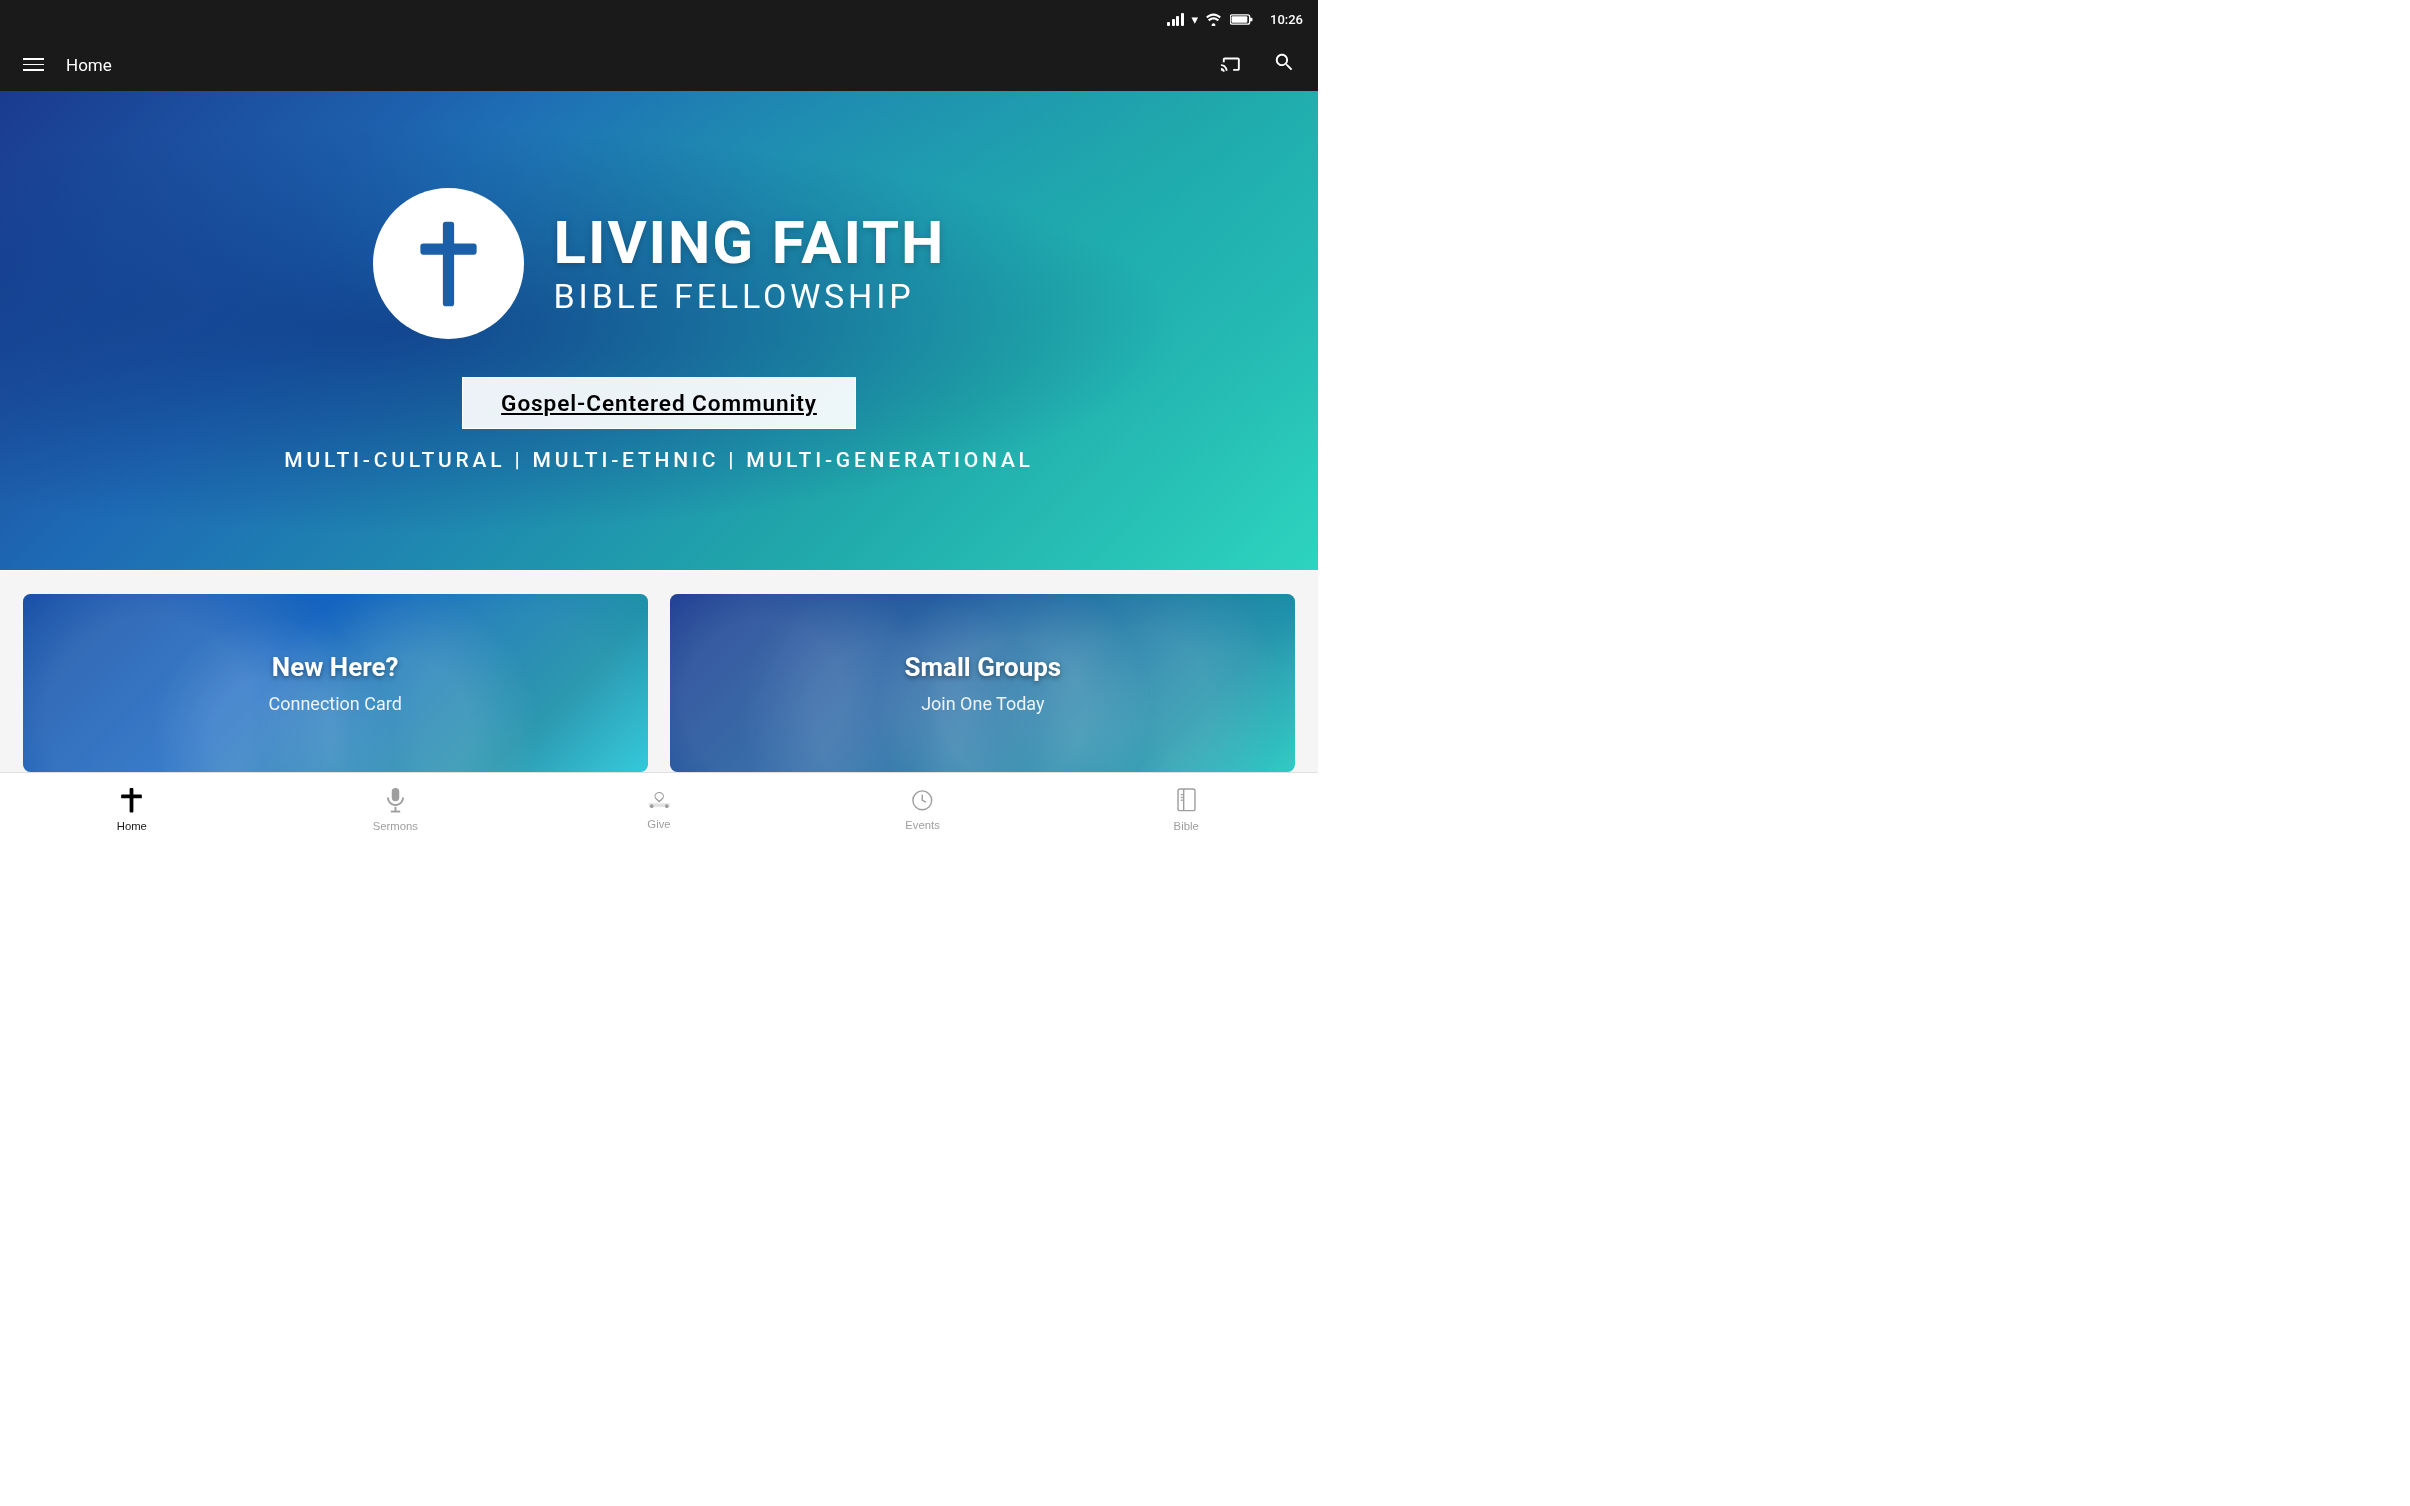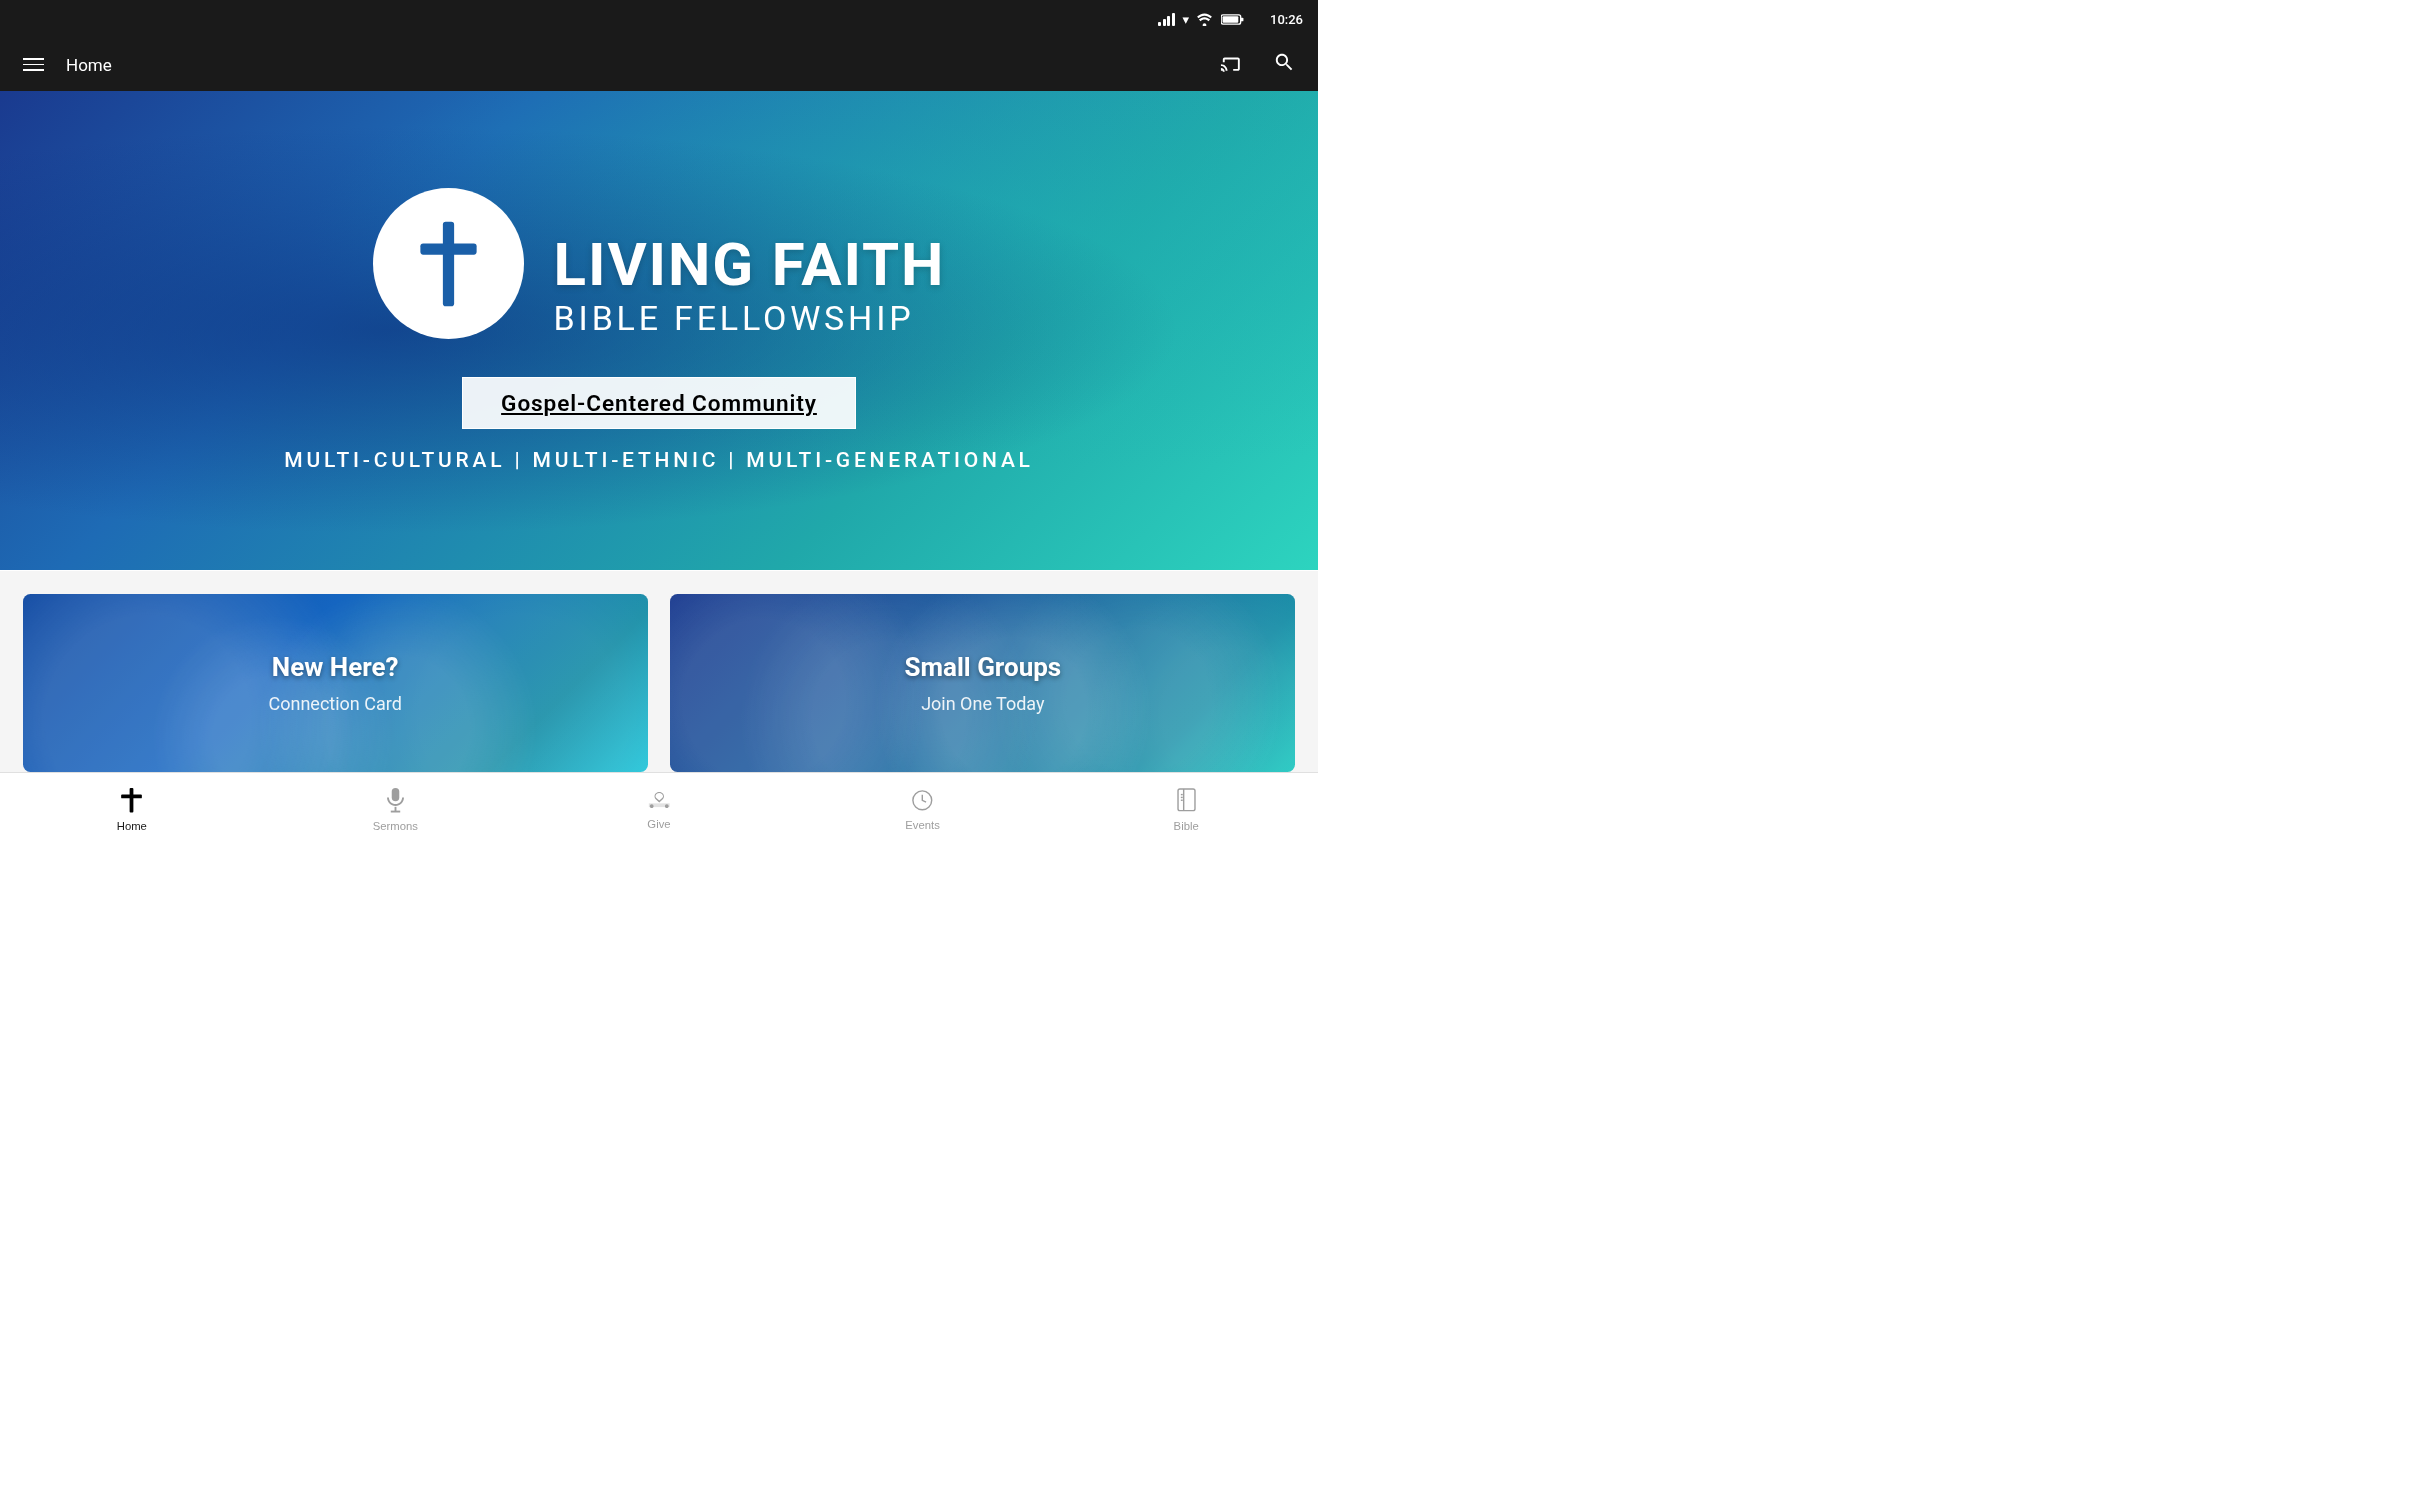--- a/index.html
+++ b/index.html
@@ -112,21 +112,21 @@
     .hero-banner::before {
       content: '';
       position: absolute;
       inset: 0;
       background: radial-gradient(ellipse at 30% 50%, rgba(10, 40, 120, 0.6) 0%, transparent 60%),
                   radial-gradient(ellipse at 80% 30%, rgba(30, 180, 180, 0.4) 0%, transparent 50%);
     }
 
     .logo-section {
       display: flex;
-      align-items: flex-end;
+      align-items: center;
       gap: 30px;
       position: relative;
       z-index: 2;
       margin-bottom: 38px;
     }
 
     .logo-circle {
       width: 151px;
       height: 151px;
       border-radius: 50%;
@@ -355,21 +355,21 @@
     <svg width="17" height="13" viewBox="0 0 18 14" fill="white">
       <path d="M9 3C11.5 3 13.7 4 15.3 5.7L17 4C14.9 1.9 12.1 0.5 9 0.5C5.9 0.5 3.1 1.9 1 4L2.7 5.7C4.3 4 6.5 3 9 3Z"></path>
       <path d="M9 7C10.7 7 12.2 7.7 13.3 8.8L15 7.1C13.4 5.5 11.3 4.5 9 4.5C6.7 4.5 4.6 5.5 3 7.1L4.7 8.8C5.8 7.7 7.3 7 9 7Z"></path>
       <circle cx="9" cy="13" r="2"></circle>
     </svg>
     <svg width="22.6" height="13" viewBox="0 0 24 14" fill="white">
       <rect x="0" y="2" width="21" height="10" rx="2" ry="2" stroke="white" stroke-width="1.5" fill="none"></rect>
       <rect x="1.5" y="3.5" width="17" height="7" rx="1" fill="white"></rect>
       <rect x="21" y="5" width="3" height="4" rx="1" fill="white"></rect>
     </svg>
-    <span style="color:white;font-size:13px;font-weight:500;margin-left:19px;">10:26</span>
+    <span style="color:white;font-size:13px;font-weight:500;margin-left:10px;">10:26</span>
   </div>
 </div>
 
 <div class="nav-bar">
   <button class="hamburger-btn">
     <span></span>
     <span></span>
     <span></span>
   </button>
   <span class="nav-title">Home</span>

